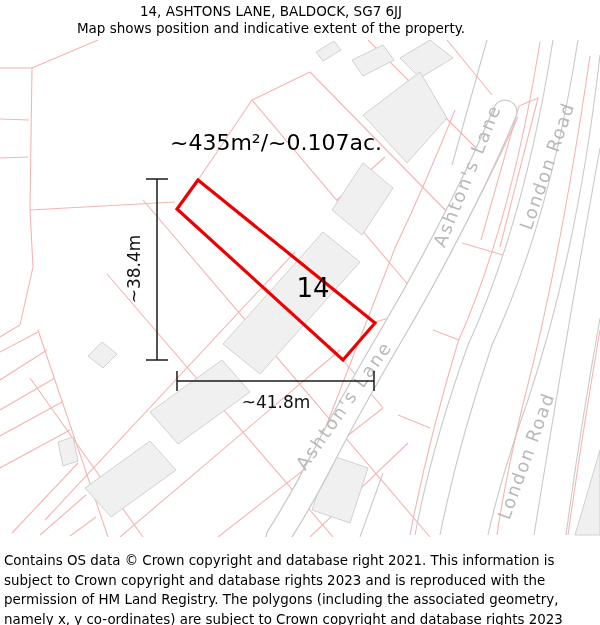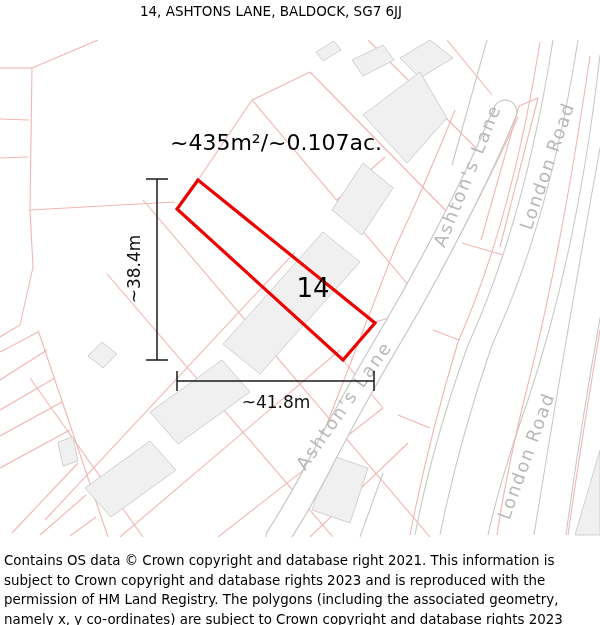--- a/index.html
+++ b/index.html
@@ -25,20 +25,21 @@
   .ftr{position:absolute;top:538px;left:4px;width:592px;color:#000;
        font-size:13.4px;line-height:19.5px;text-align:left;}
 </style>
 </head>
 <body>
 
 <div class="page">
 
   <div class="hdr">
     <span class="t1">14, ASHTONS LANE, BALDOCK, SG7 6JJ</span>
+    <span class="t2">Map shows position and indicative extent of the property.</span>
   </div>
 
   <div class="mapwrap">
   <svg width="600" height="497" viewBox="0 40 600 497">
 
     <g class="pink">
       <path d="M0,68 L32,68"></path>
       <path d="M32,68 L98,40"></path>
       <path d="M32,68 L30,210"></path>
       <path d="M0,119 L29,120"></path>

